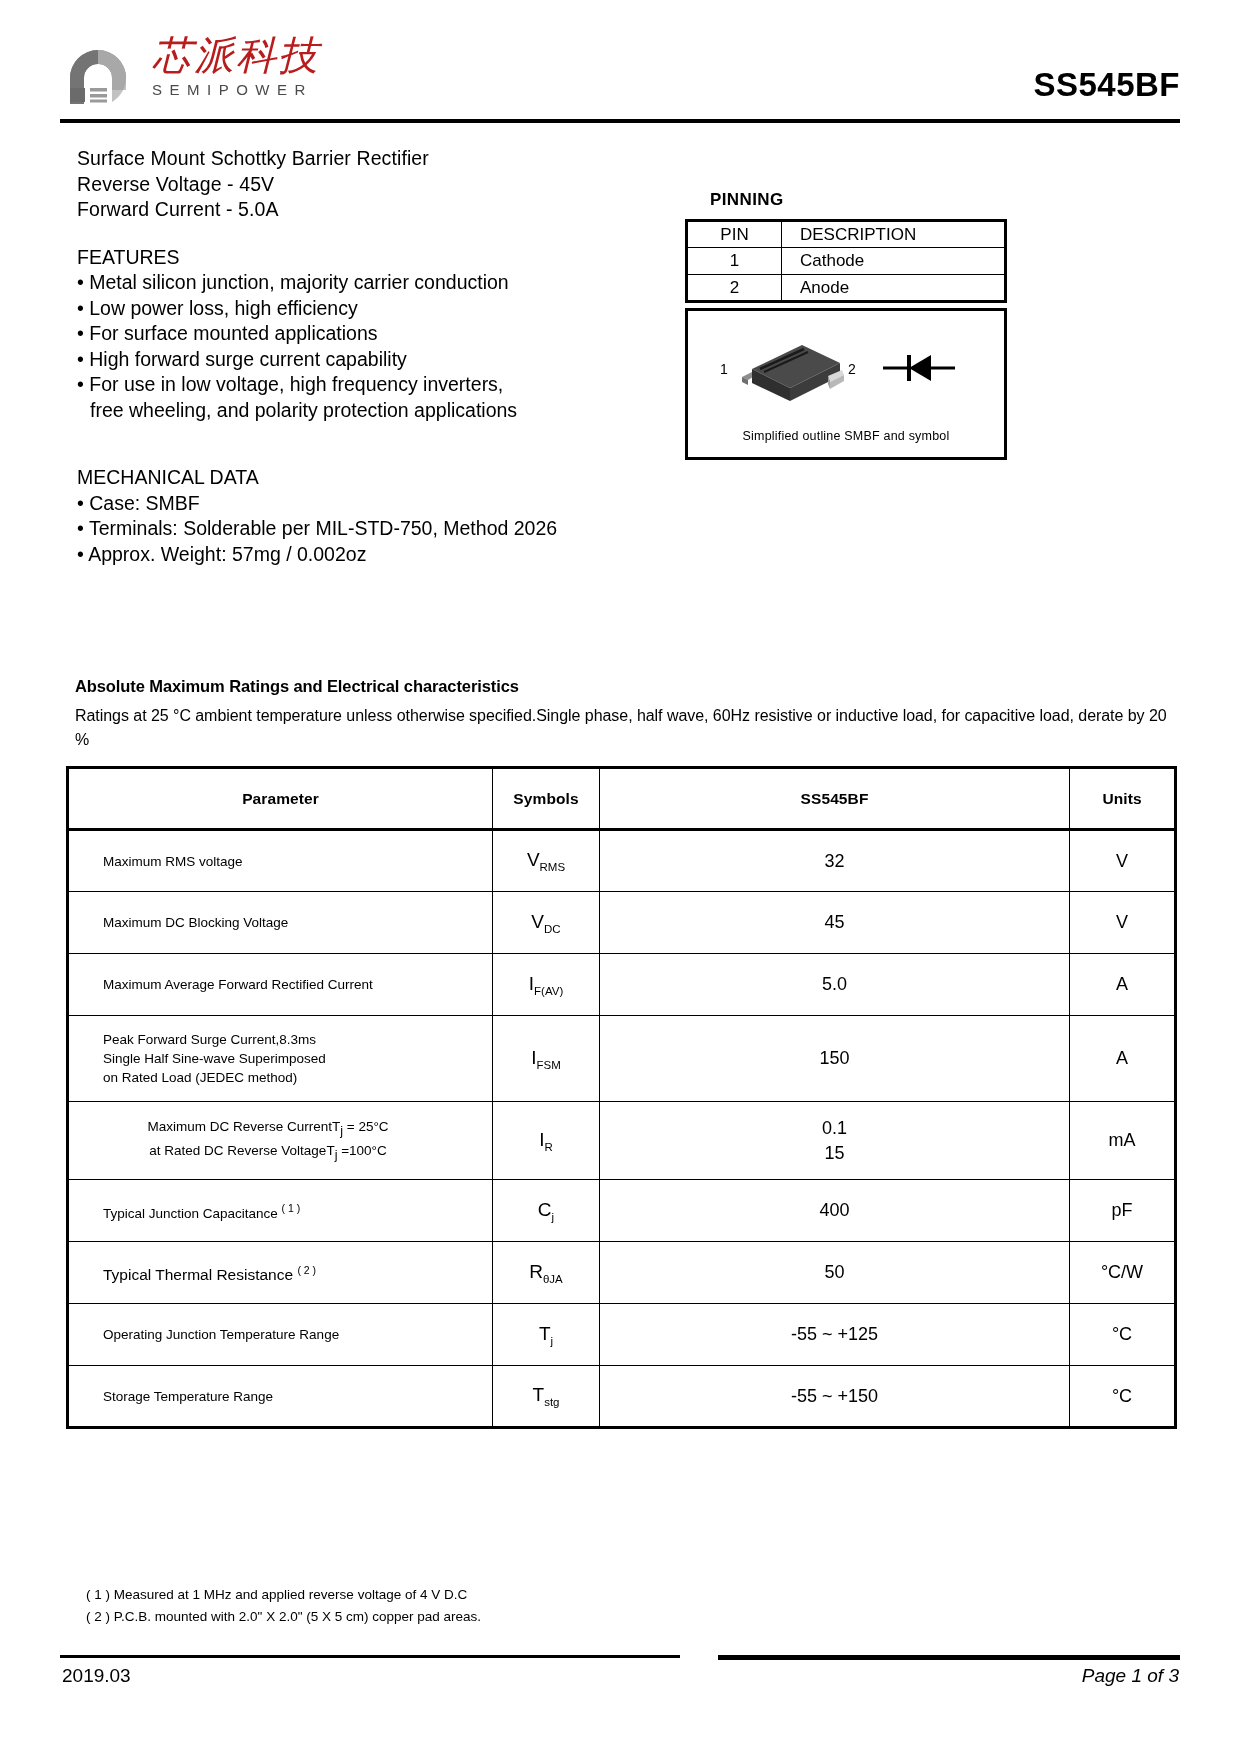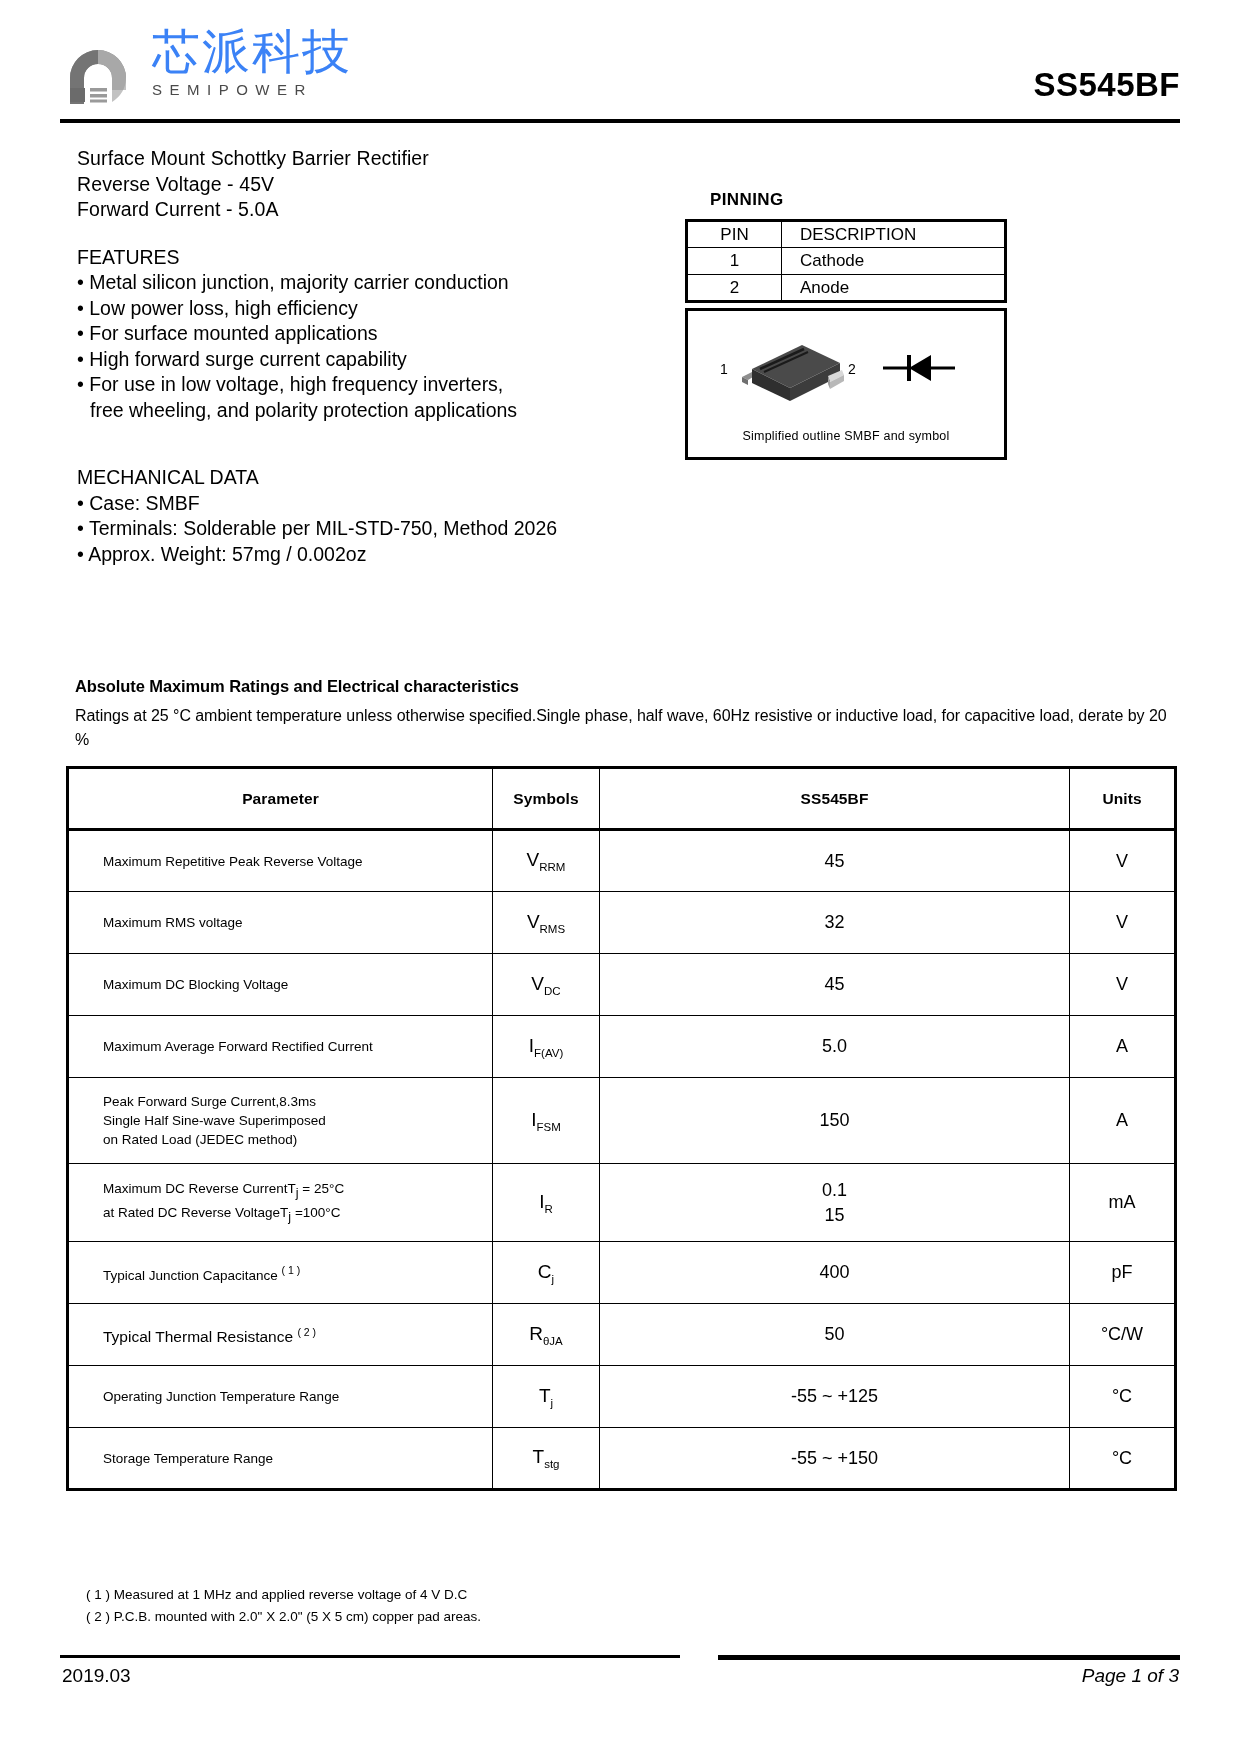--- a/index.html
+++ b/index.html
@@ -14,22 +14,22 @@
   .page { position:relative; width:1241px; height:1754px; padding:0; }
 
   
   .header {
     position:absolute; left:60px; top:28px; width:1120px; height:95px;
   }
   .logo-wrap { position:absolute; left:0; top:0; display:flex; align-items:flex-end; }
   .logo-mark { position:relative; width:78px; height:76px; margin-right:14px; }
   .logo-text-block { position:relative; top:-6px; }
   .logo-cn {
-    font-size:48px; letter-spacing:2px; color:#3b82f6; line-height:1.0;
-    font-family:"DejaVu Sans", sans-serif; font-weight:500;
+    font-size:40px; letter-spacing:2px; color:#b91c1c; line-height:1.0;
+    font-family:"DejaVu Sans", sans-serif; font-weight:500;font-style:italic;
   }
   .logo-en {
     font-size:15px; letter-spacing:7.5px; color:#4a4a4a; margin-top:6px;
     font-family:"Liberation Sans", sans-serif;
   }
   .part-number {
     position:absolute; right:0; top:38px;
     font-size:33px; font-weight:bold; letter-spacing:0.5px;
   }
   .header-rule {
@@ -107,21 +107,21 @@
   .col-units  { width:106px; }
 
   th.h { font-size:15.5px; font-weight:bold; text-align:center; letter-spacing:0.1px; }
   td.param { font-size:13.5px; text-align:left; padding:10px 0 10px 34px; line-height:19px; font-weight:normal; }
   td.param.bigger { font-size:15.5px; }
   td.symbol { font-size:19px; text-align:center; }
   td.symbol sub { font-size:11.5px; }
   td.value { font-size:18px; text-align:center; line-height:25px; }
   td.units { font-size:18px; text-align:center; }
   .sup { font-size:10.5px; vertical-align:super; }
-  .tj-wrap { display:flex; justify-content:flex-start; width:330px; }
+  .tj-wrap { display:flex; justify-content:center; width:330px; }
   .tj-sub { font-size:12.5px; }
 
   
   .footnotes {
     position:absolute; left:86px; top:1540px; width:900px;
     font-size:13.5px; line-height:22px;margin-top:44px;
   }
 
   
   .footer-rule-left {
@@ -253,30 +253,20 @@
       <tr>
         <th class="h">Parameter</th>
         <th class="h">Symbols</th>
         <th class="h">SS545BF</th>
         <th class="h">Units</th>
       </tr>
     </thead>
     <tbody id="ratings-body">
         <tr style="height: 62px;">
           <td class="param">
-            <div>Maximum Repetitive Peak Reverse Voltage</div>
-          </td>
-          <td class="symbol">V<sub>RRM</sub></td>
-          <td class="value">
-            <div>45</div>
-          </td>
-          <td class="units">V</td>
-        </tr>
-        <tr style="height: 62px;">
-          <td class="param">
             <div>Maximum RMS voltage</div>
           </td>
           <td class="symbol">V<sub>RMS</sub></td>
           <td class="value">
             <div>32</div>
           </td>
           <td class="units">V</td>
         </tr>
         <tr style="height: 62px;">
           <td class="param">

